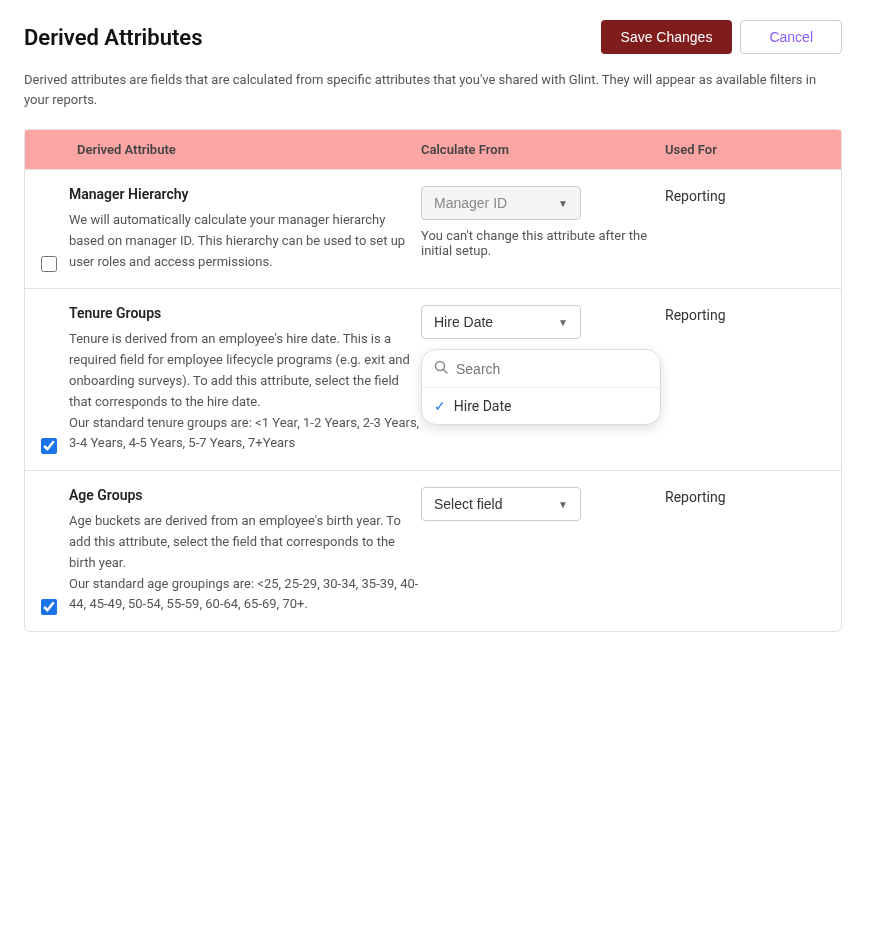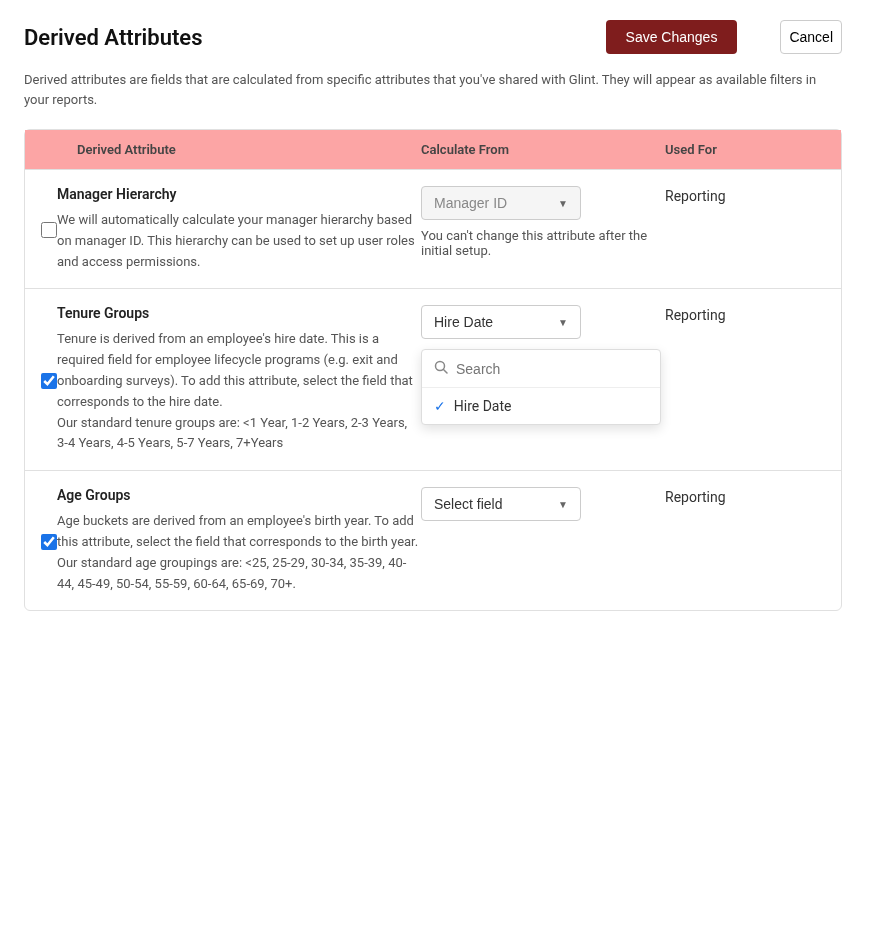--- a/index.html
+++ b/index.html
@@ -34,28 +34,27 @@
       color: #fff;
       border: none;
       border-radius: 4px;
       padding: 8px 20px;
       font-size: 14px;
       font-weight: 500;
       cursor: pointer;
     }
     .btn-cancel {
       background: #fff;
-      color: #000000;
+      color: #8b5cf6;
       border: 1px solid #ccc;
       border-radius: 4px;
-      padding: 8px 8px;
+      padding: 8px 28px;
       font-size: 14px;
       font-weight: 500;
       cursor: pointer;
-      margin-left: 35px;
     }
     .description {
       font-size: 13px;
       color: #555;
       margin-bottom: 20px;
       line-height: 1.5;
     }
     .table-container {
       border: 1px solid #e0e0e0;
       border-radius: 6px;
@@ -82,21 +81,22 @@
       border-bottom: 1px solid #e0e0e0;
       padding: 16px 16px;
       align-items: start;
       position: relative;
     }
     .table-row:last-child {
       border-bottom: none;
     }
     .row-left {
       display: flex;
-      align-items: center;
+      align-items: flex-end;
+      gap: 12px;
     }
     .checkbox {
       width: 16px;
       height: 16px;
       margin-top: 2px;
       flex-shrink: 0;
       accent-color: #1a73e8;
       cursor: pointer;
     }
     .row-content {}
@@ -137,21 +137,21 @@
     .chevron {
       font-size: 10px;
       color: #666;
     }
     .dropdown {
       position: absolute;
       top: 44px;
       left: 0;
       background: #fff;
       border: 1px solid #ddd;
-      border-radius: 4px;
+      border-radius: 15px;
       box-shadow: 0 4px 12px rgba(0,0,0,0.12);
       z-index: 100;
       width: 240px;
     }
     .dropdown-search {
       display: flex;
       align-items: center;
       padding: 10px 12px;
       border-bottom: 1px solid #eee;
       gap: 8px;

